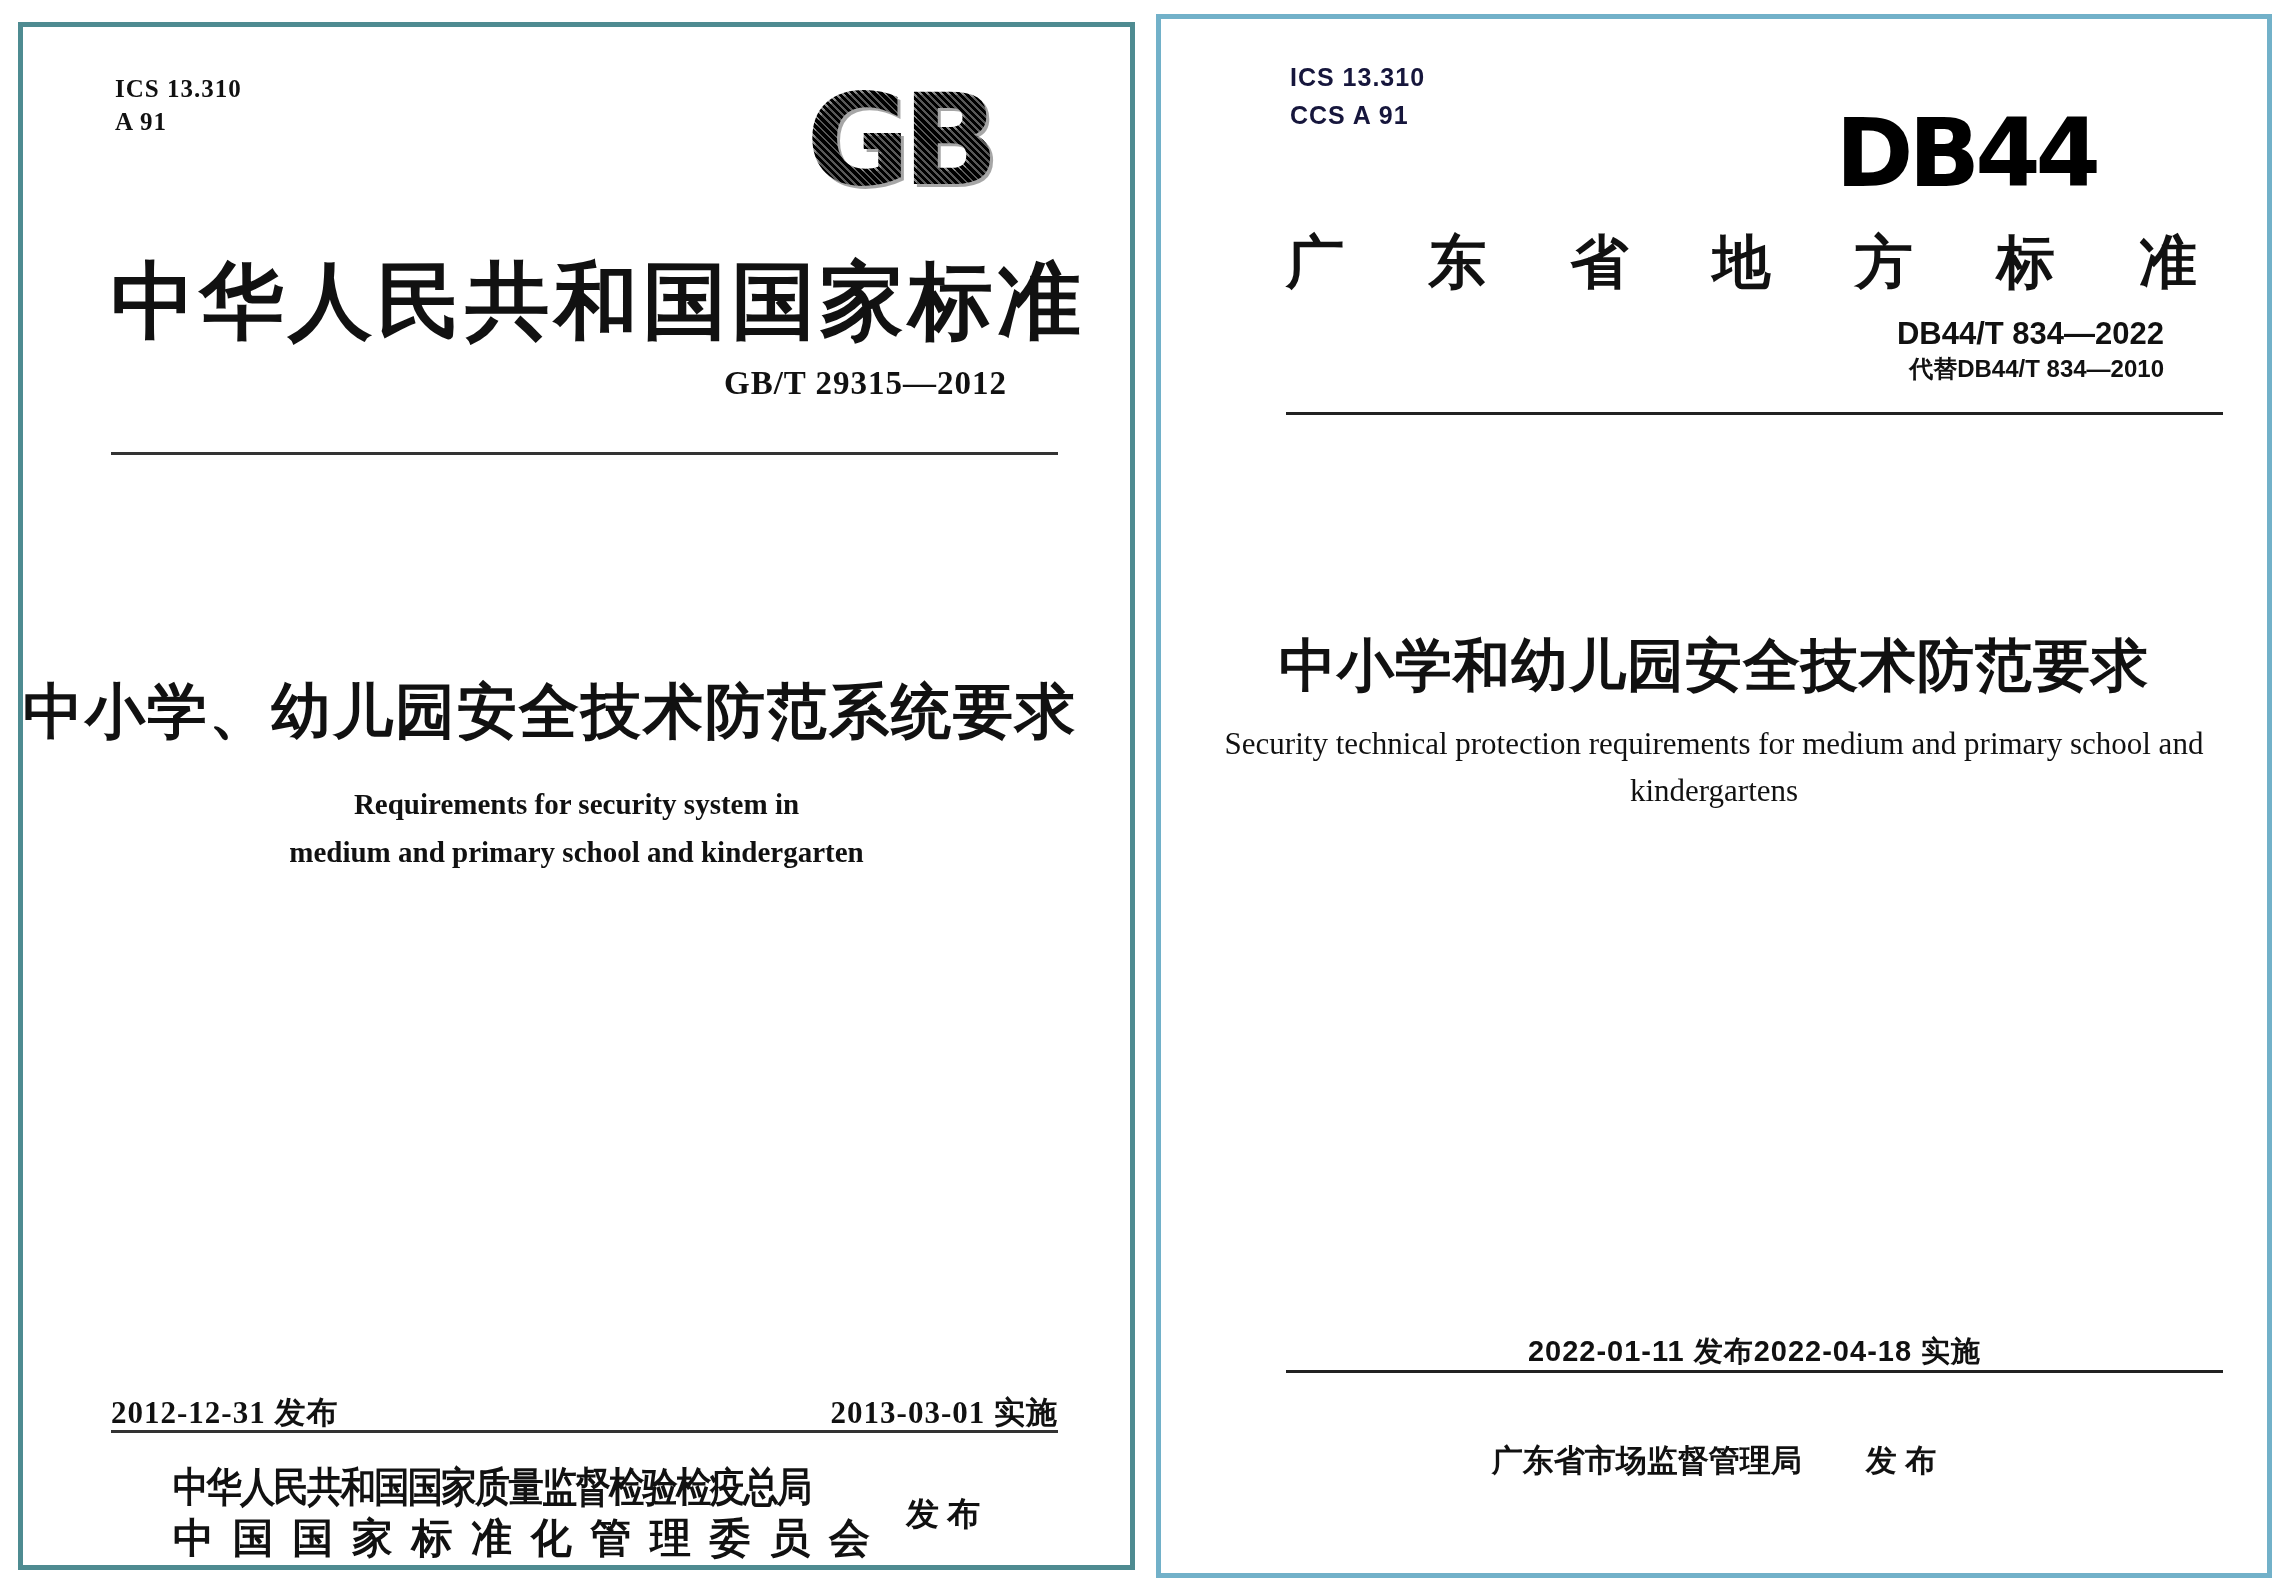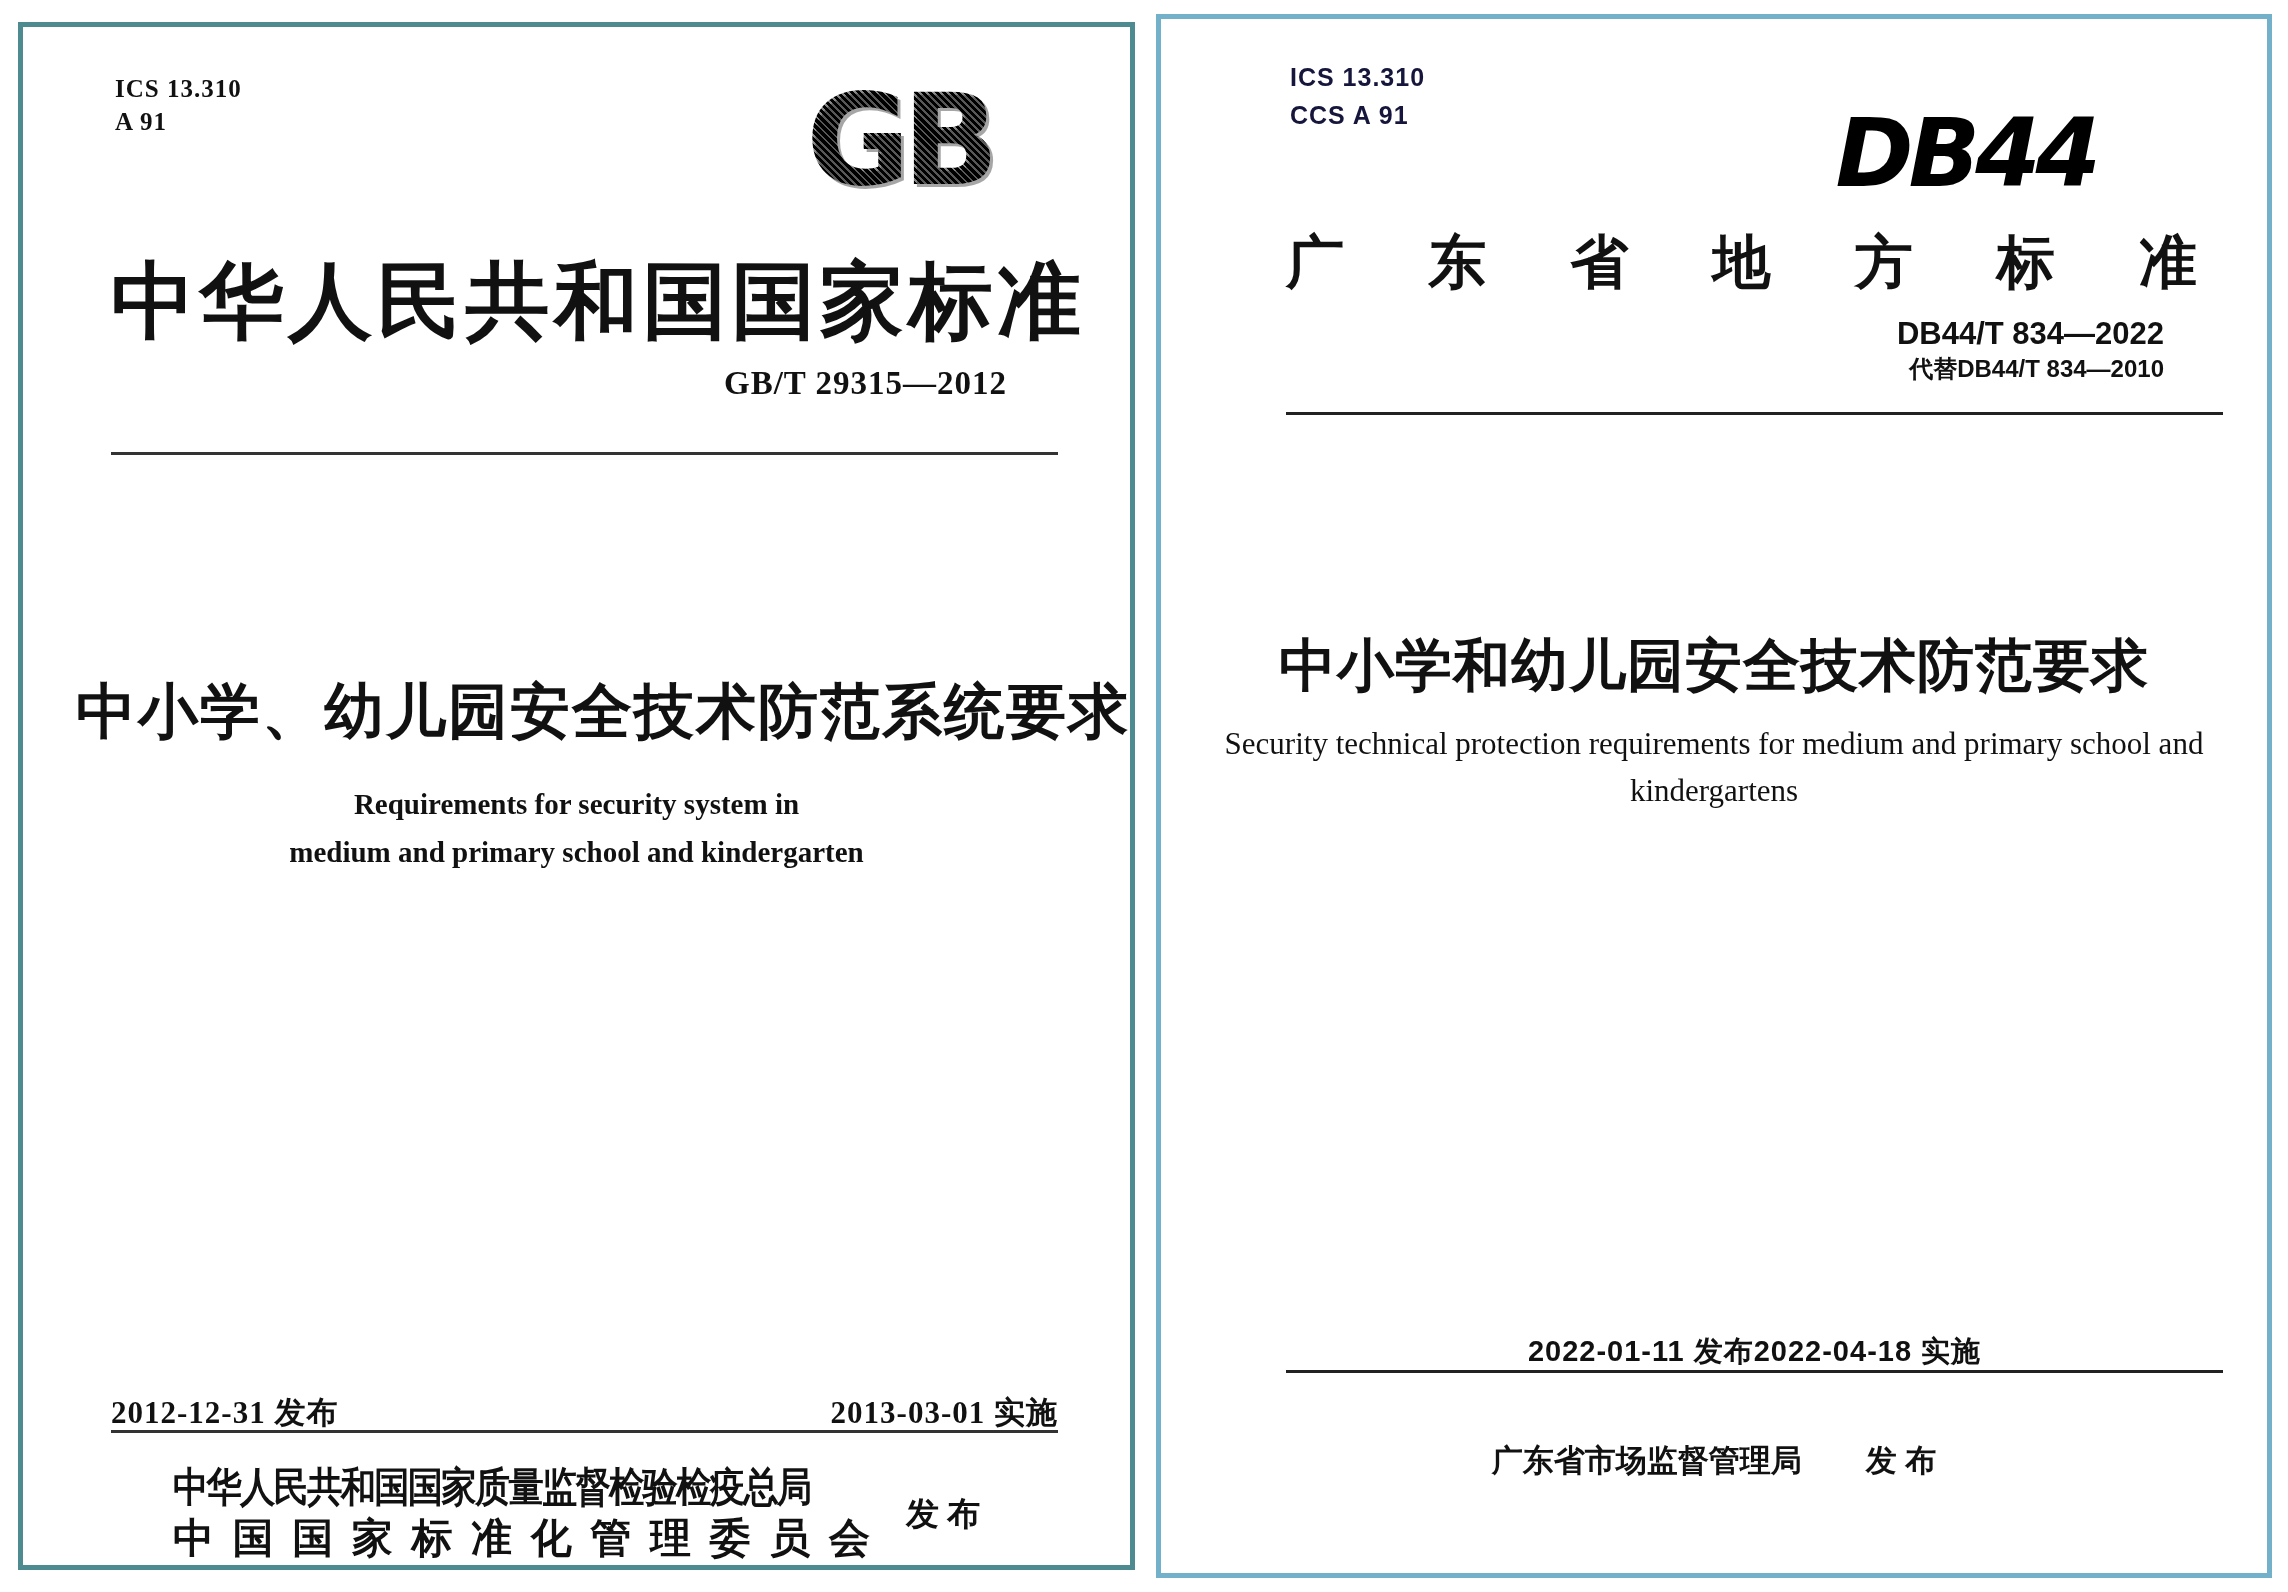--- a/index.html
+++ b/index.html
@@ -21,38 +21,38 @@
     -webkit-background-clip:text;background-clip:text;-webkit-text-fill-color:transparent;
     text-shadow:3px 3px 0 rgba(0,0,0,0.35);
   }
   .lp-heading{
     left:88px;top:227px;width:970px;font-size:84px;font-weight:bold;line-height:1.15;
     font-family:"Liberation Serif",serif;text-align:justify;text-align-last:justify;white-space:nowrap;
   }
   .lp-stdno{right:123px;top:338px;font-size:33px;font-weight:bold;letter-spacing:1px;}
   .rule{background:#333;height:3px;}
   .lp-rule1{left:88px;top:425px;width:947px;}
-  .lp-title{left:0;top:645px;width:100%;text-align:right;font-size:60px;font-weight:bold;
+  .lp-title{left:0;top:645px;width:100%;text-align:left;font-size:60px;font-weight:bold;
     font-family:Liberation Mono, monospace;letter-spacing:2px;}
   .lp-subtitle{left:0;top:754px;width:100%;text-align:center;font-size:29px;font-weight:bold;
     line-height:1.65;font-family:"Liberation Serif",serif;}
   .lp-dates{left:88px;top:1365px;width:947px;display:flex;justify-content:space-between;
     font-size:31px;font-weight:bold;letter-spacing:1px;}
   .lp-rule2{left:88px;top:1403px;width:947px;}
   .lp-publisher{left:0;top:1435px;width:100%;display:flex;justify-content:center;align-items:flex-start;gap:36px;}
   .lp-pub-lines{width:697px;font-size:41px;font-weight:bold;line-height:1.25;}
   .lp-pub-l1{white-space:nowrap;transform:scaleX(0.86);transform-origin:left center;letter-spacing:-2px;}
   .lp-pub-l2{text-align:justify;text-align-last:justify;}
   .lp-pub-fabu{font-size:33px;font-weight:bold;padding-top:30px;white-space:nowrap;}
 
   
   .rp-ics{left:129px;top:40px;font-family:"Liberation Sans",sans-serif;font-size:25px;font-weight:bold;
     line-height:1.5;letter-spacing:1px;color:#16163c;white-space:pre-line;}
   .rp-db44{right:171px;top:88px;font-family:"DejaVu Sans",sans-serif;font-weight:900;font-size:94px;
-    line-height:1;letter-spacing:-5px;color:#000;font-style:italic;}
+    line-height:1;letter-spacing:-5px;color:#000;}
   .rp-heading{left:125px;top:211px;width:911px;font-size:58px;font-weight:bold;line-height:1.1;
     font-family:"Liberation Sans",sans-serif;text-align:justify;text-align-last:justify;white-space:nowrap;}
   .rp-stdno{right:103px;top:297px;font-family:"Liberation Sans",sans-serif;font-size:31px;font-weight:bold;}
   .rp-replaces{right:103px;top:334px;font-family:"Liberation Sans",sans-serif;font-size:24px;font-weight:bold;}
   .rp-rule1{left:125px;top:393px;width:937px;background:#222;}
   .rp-title{left:0;top:609px;width:100%;text-align:center;font-size:57px;font-weight:bold;
     font-family:"Liberation Sans",sans-serif;letter-spacing:1px;}
   .rp-subtitle{left:0;top:702px;width:100%;text-align:center;font-size:31px;font-weight:normal;
     line-height:1.5;font-family:"Liberation Serif",serif;}
   .rp-dates{left:125px;top:1313px;width:937px;display:flex;justify-content:center;

